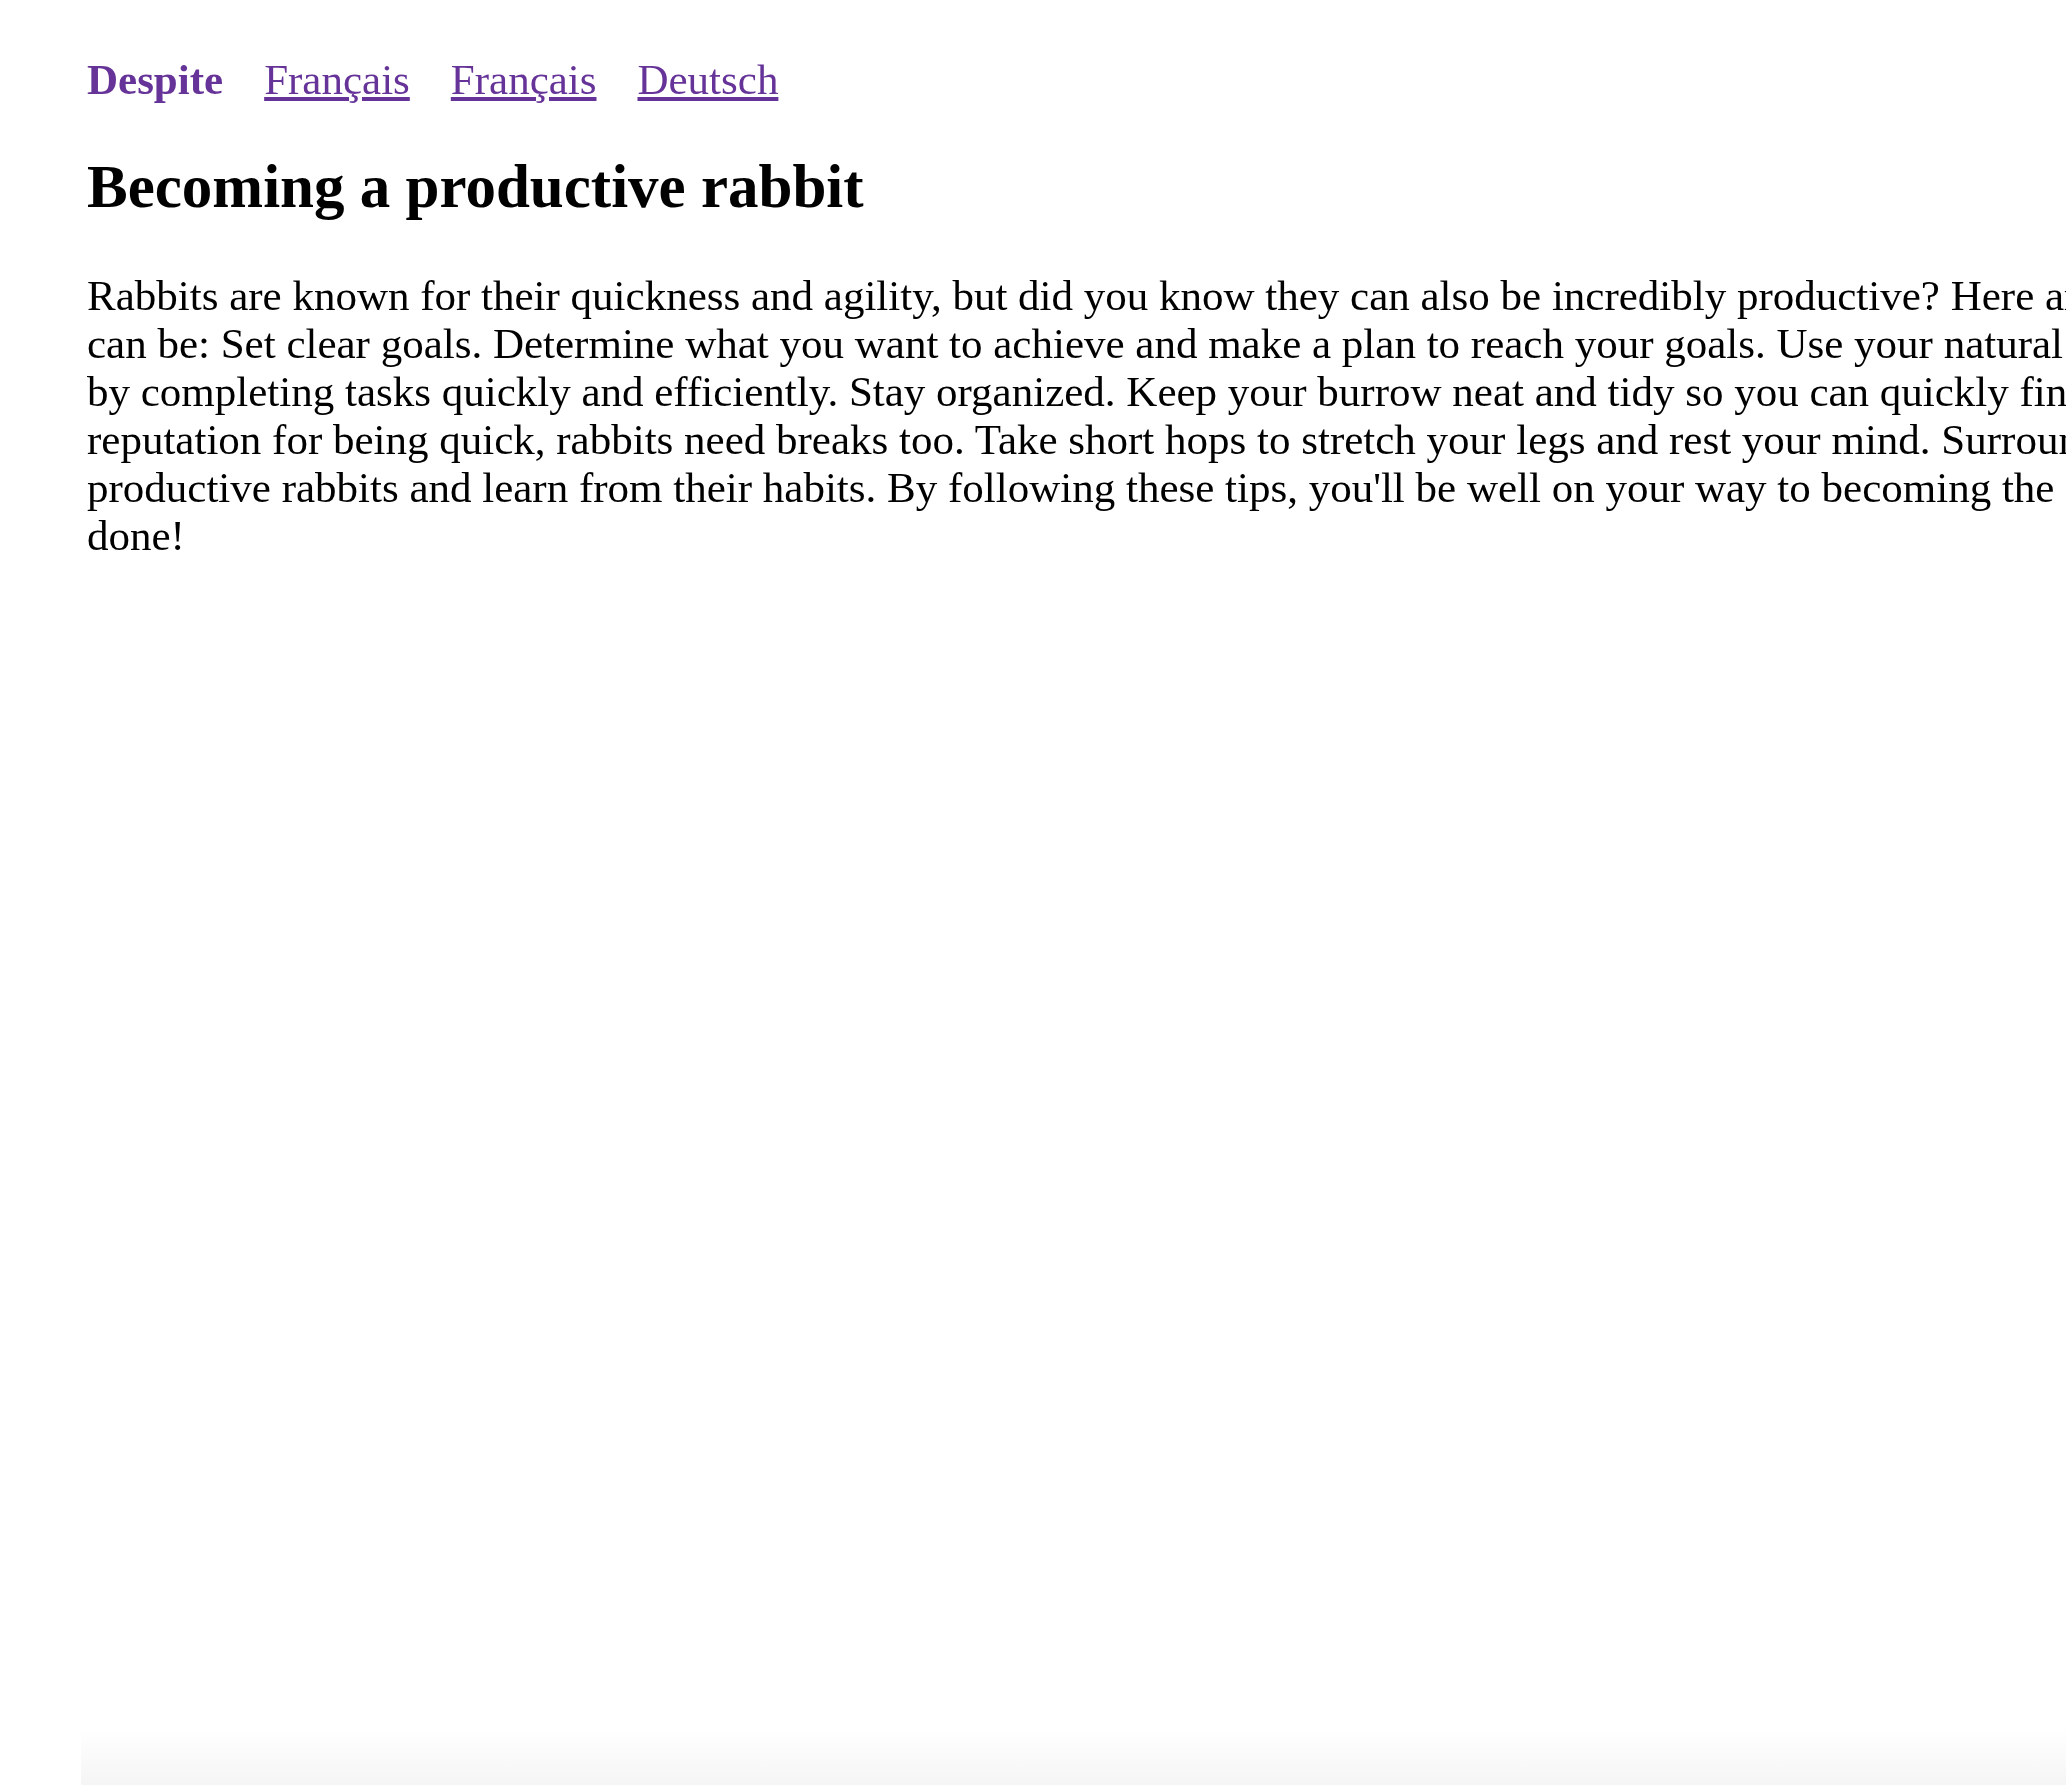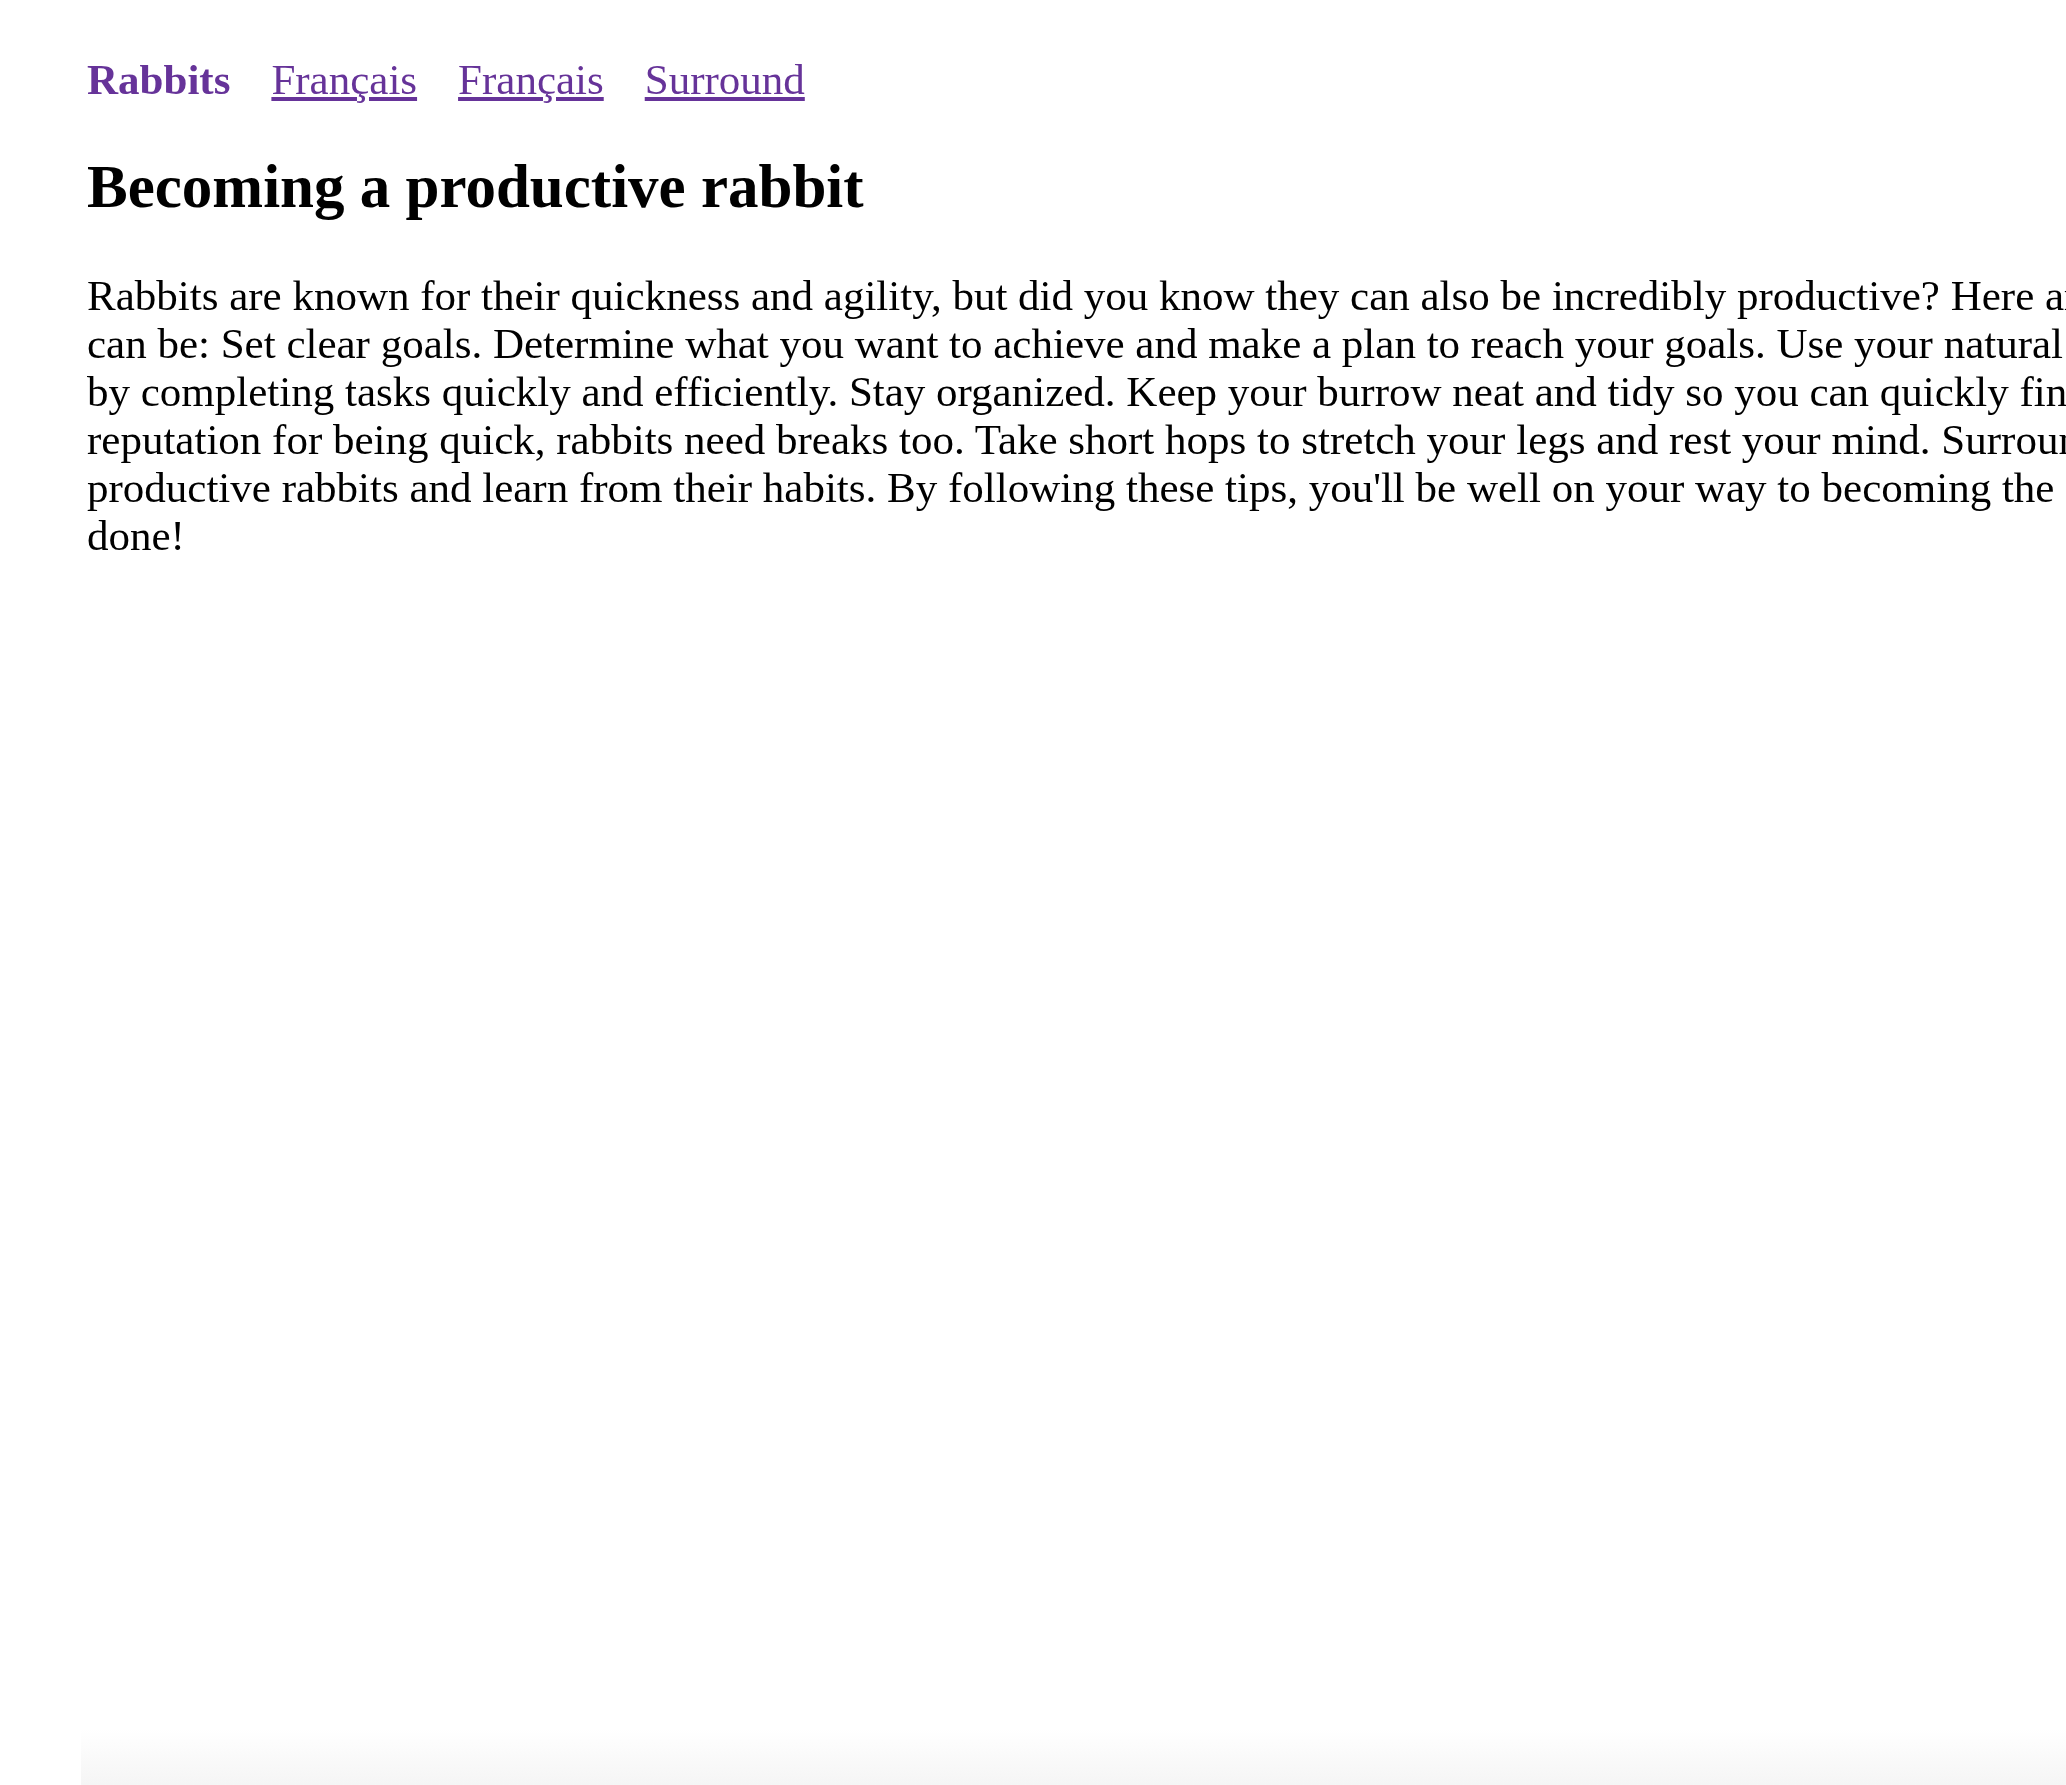--- a/index.html
+++ b/index.html
@@ -61,21 +61,21 @@
     height: 56px;
     background: linear-gradient(180deg, #ffffff 0%, #f5f5f5 100%);
   }
 </style>
 </head>
 <body>
 
 <div class="page">
   <div class="content">
 
-    <p class="lang-nav"><strong class="lang lang-current">Rabbits</strong><a class="lang">Français</a><a class="lang">Français</a><a class="lang">Surround</a></p>
+    <p class="lang-nav"><strong class="lang lang-current">Despite</strong><a class="lang">Français</a><a class="lang">Français</a><a class="lang">Deutsch</a></p>
 
     <h1 class="title">Becoming a productive rabbit</h1>
 
     <p class="body-text">
       <span class="line">Rabbits are known for their quickness and agility, but did you know they can also be incredibly productive? Here are a few tips to help you become the most productive rabbit you</span>
       <span class="line">can be: Set clear goals. Determine what you want to achieve and make a plan to reach your goals. Use your natural abilities. Rabbits are quick, so use that speed to your advantage</span>
       <span class="line">by completing tasks quickly and efficiently. Stay organized. Keep your burrow neat and tidy so you can quickly find what you need when you need it. Take breaks. Despite their</span>
       <span class="line">reputation for being quick, rabbits need breaks too. Take short hops to stretch your legs and rest your mind. Surround yourself with positive influences. Make friends with other</span>
       <span class="line">productive rabbits and learn from their habits. By following these tips, you'll be well on your way to becoming the most productive rabbit you can be. So, get hopping and get things</span>
       <span class="line">done!</span>

